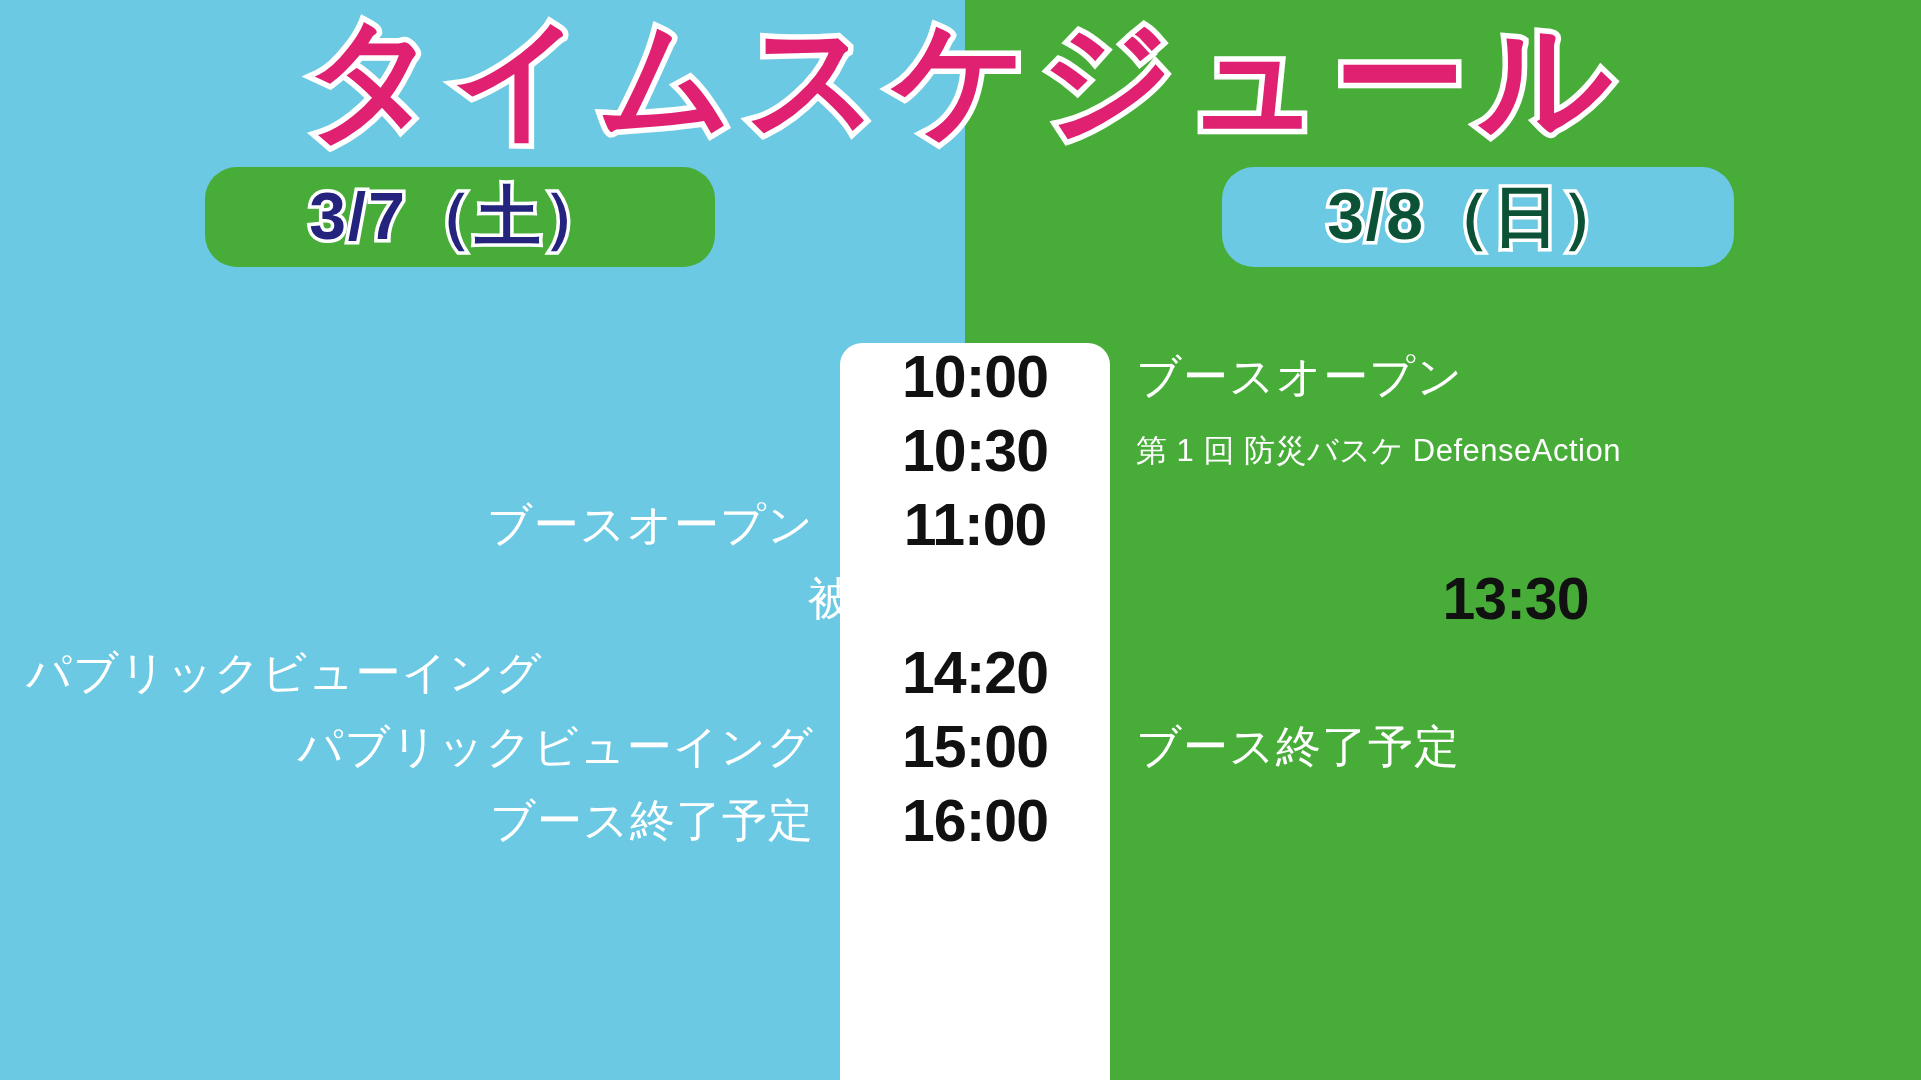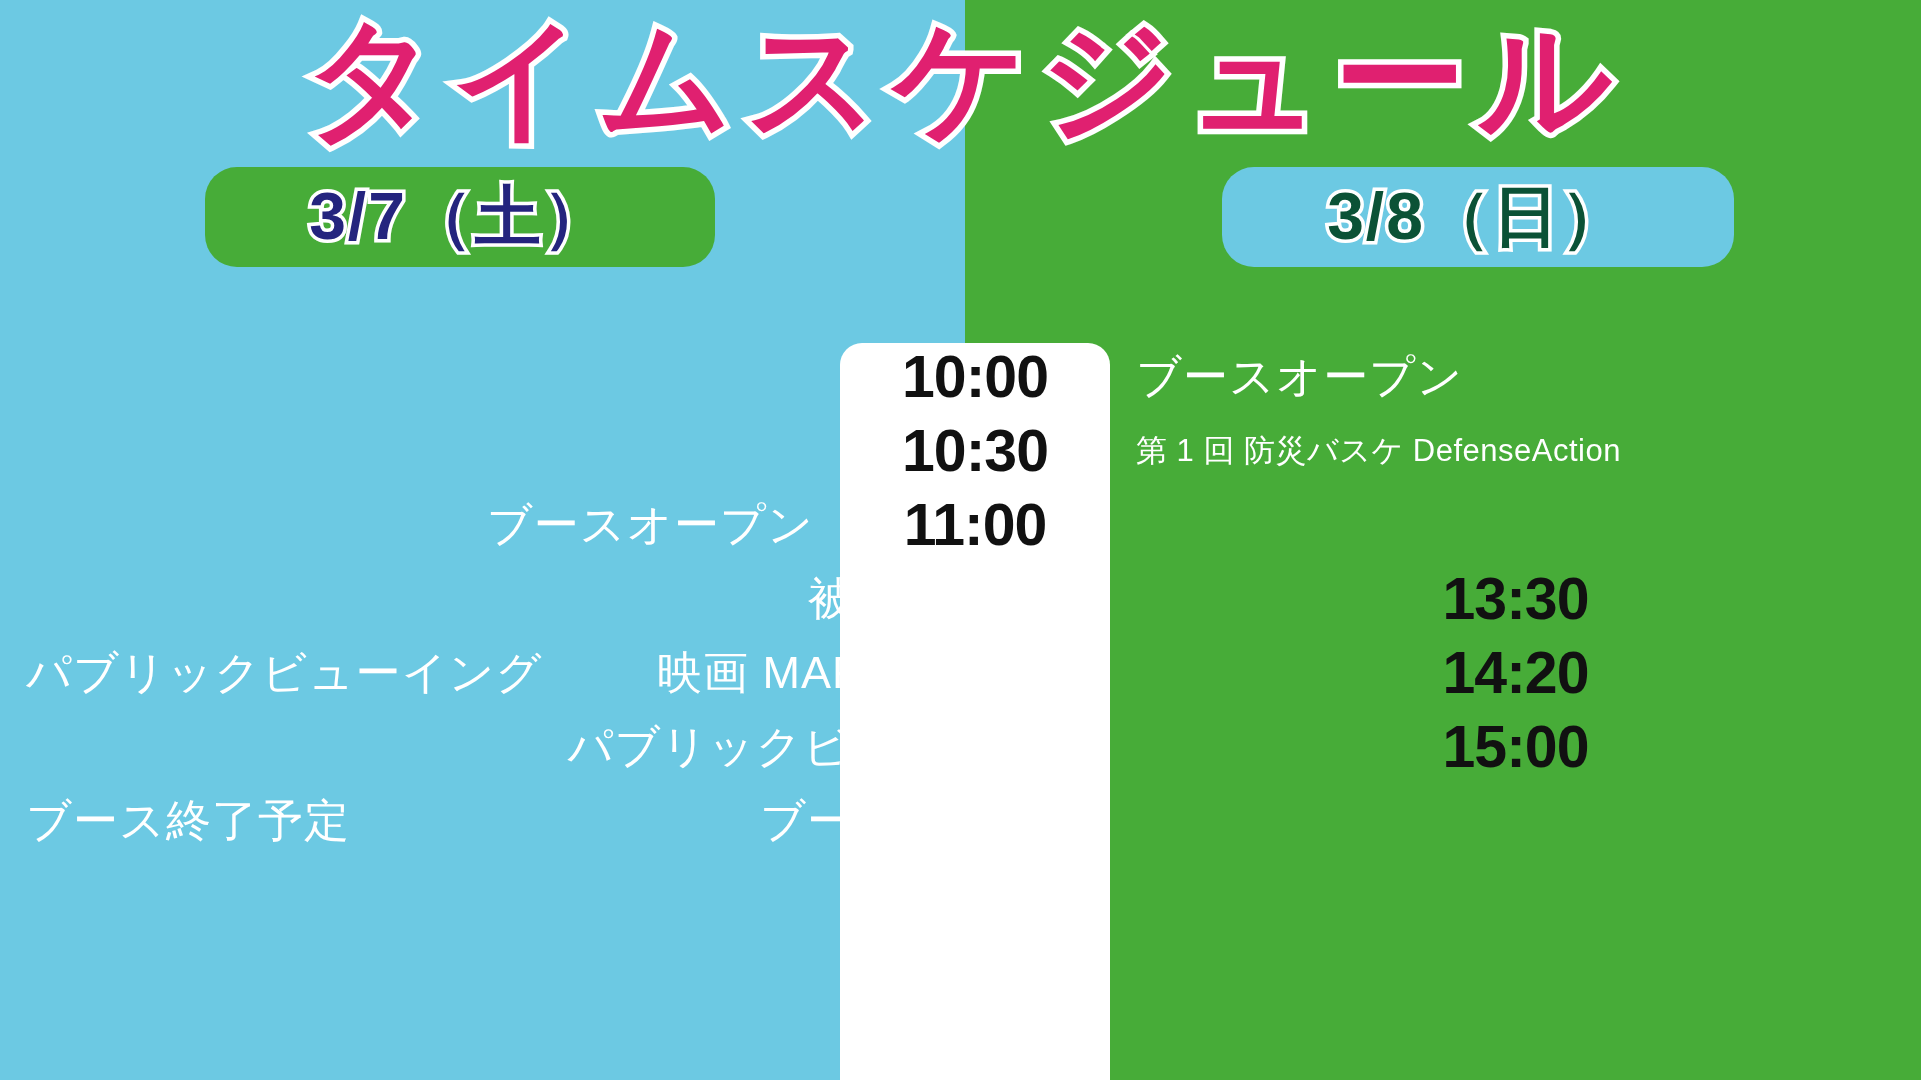--- a/index.html
+++ b/index.html
@@ -117,23 +117,23 @@
       <div class="cell left-ev"></div>
       <div class="cell time">10:30</div>
       <div class="cell right-ev small">第 1 回  防災バスケ DefenseAction</div>
       <div class="cell left-ev">ブースオープン</div>
       <div class="cell time">11:00</div>
       <div class="cell right-ev"></div>
       <div class="cell left-ev"></div>
       <div class="cell left-ev">被災地報告会</div>
       <div class="cell time">13:30</div>
       <div class="cell right-ev">パブリックビューイング</div>
-      <div class="cell left-ev">映画 MARCH 上映会</div>
       <div class="cell time">14:20</div>
       <div class="cell right-ev"></div>
       <div class="cell left-ev">パブリックビューイング</div>
       <div class="cell time">15:00</div>
       <div class="cell right-ev">ブース終了予定</div>
       <div class="cell left-ev">ブース終了予定</div>
+      <div class="cell time">16:00</div>
       <div class="cell right-ev"></div>
     </div>
 
 </div>
 
 </body></html>

